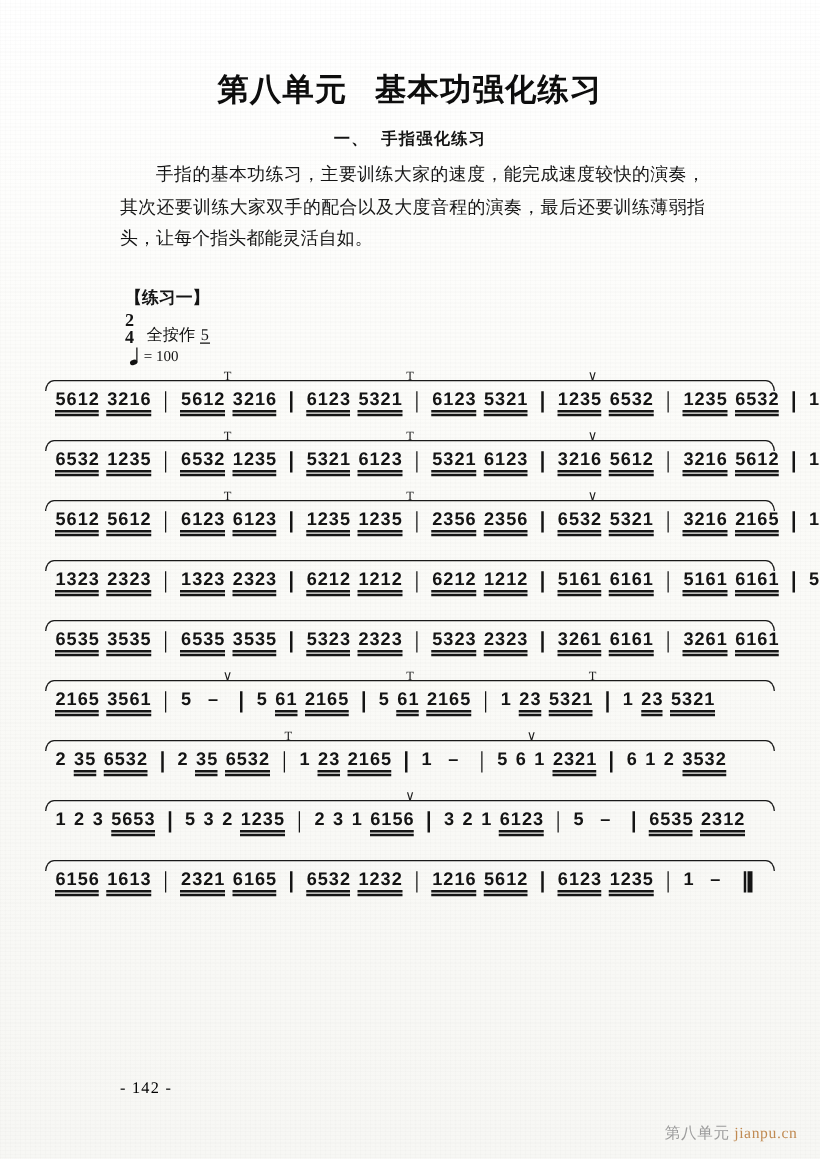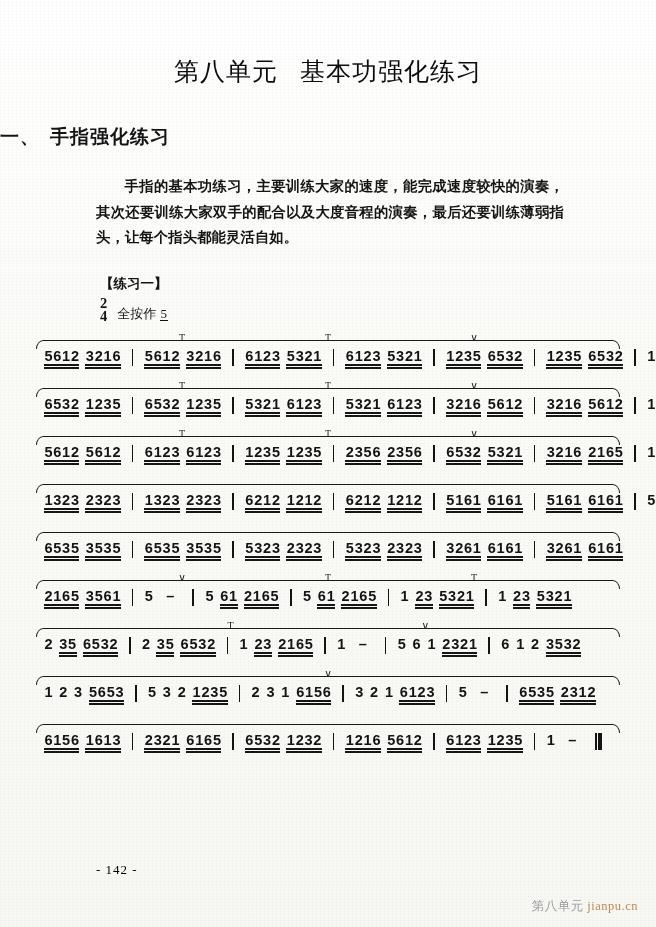--- a/index.html
+++ b/index.html
@@ -19,41 +19,42 @@
       repeating-linear-gradient(0deg, rgba(0,0,0,0.012) 0 1px, rgba(255,255,255,0) 1px 3px),
       repeating-linear-gradient(90deg, rgba(0,0,0,0.010) 0 1px, rgba(255,255,255,0) 1px 4px),
       linear-gradient(180deg,#ffffff 0%, #fbfbf8 40%, #f7f7f4 100%);
     pointer-events:none;
   }
   .page { position:absolute; inset:0; padding: 0 0; }
 
   .unit-title{
     text-align:center;
     font-size: 25px;
-    font-weight: normal;
+    font-weight: bold;
     letter-spacing: 1px;
     margin: 55px 0 0 0;
     font-family: "Liberation Serif","DejaVu Serif",serif;
     color:#0d0d0d;
   }
   .unit-title .gap{ display:inline-block; width:22px; }
 
   .body-text{
     margin: 36px 92px 0 96px;
     font-size: 14.3px;
     line-height: 25.6px;
     text-align: justify;
     text-indent: 2em;
     letter-spacing: 0.15px;
     color:#151515;
   }
   .section-title{
-    font-size: 19px;
+    text-align:center;
+    font-size: 13px;
     font-weight:bold;
-    margin: 36px 0 6px 0;
+    margin: 14px 0 6px 0;
     letter-spacing: 1px;
   }
   .section-title .gap{ display:inline-block; width:10px; }
 
   .ex-label{
     margin: 24px 0 0 100px;
     font-size: 13.5px;
     font-weight: bold;
   }
   .meta-row{
@@ -239,35 +240,42 @@
 
   <h1 class="unit-title">
     <span>第八单元</span><span class="gap"></span><span>基本功强化练习</span>
   </h1>
 
 
   <h2 class="section-title">
     <span>一、</span><span class="gap"></span><span>手指强化练习</span>
   </h2>
 
-  <p class="body-text" style="margin-top:24px;font-weight:bold;">手指的基本功练习，主要训练大家的速度，能完成速度较快的演奏，其次还要训练大家双手的配合以及大度音程的演奏，最后还要训练薄弱指头，让每个指头都能灵活自如。</p>
+  <p class="body-text" style="margin-top:8px;">手指的基本功练习，主要训练大家的速度，能完成速度较快的演奏，其次还要训练大家双手的配合以及大度音程的演奏，最后还要训练薄弱指头，让每个指头都能灵活自如。</p>
 
   <div class="ex-label">【练习一】</div>
 
   <div class="meta-row">
     <span class="timesig">
       <span class="num">2</span>
       <span class="den">4</span>
     </span>
     <span class="key-note">
       <span>全按作</span>
       <span class="under5">5</span>
     </span>
   </div>
 
+  <div class="tempo">
+    <span class="quarter-note">
+        <i class="head"></i>
+        <i class="stem"></i>
+      </span>
+    <span>= 100</span>
+  </div>
 
   <div class="score" id="score">
       <div class="staff-line">
         <div class="slur-row">
           <div class="phrase" style="left: 0px; right: 0px;"></div>
           <span class="tmark" style="left: 25%;">T</span>
           <span class="tmark" style="left: 50%;">T</span>
           <span class="vmark" style="left: 75%;">∨</span>
         </div>
         <div class="notes-row">

